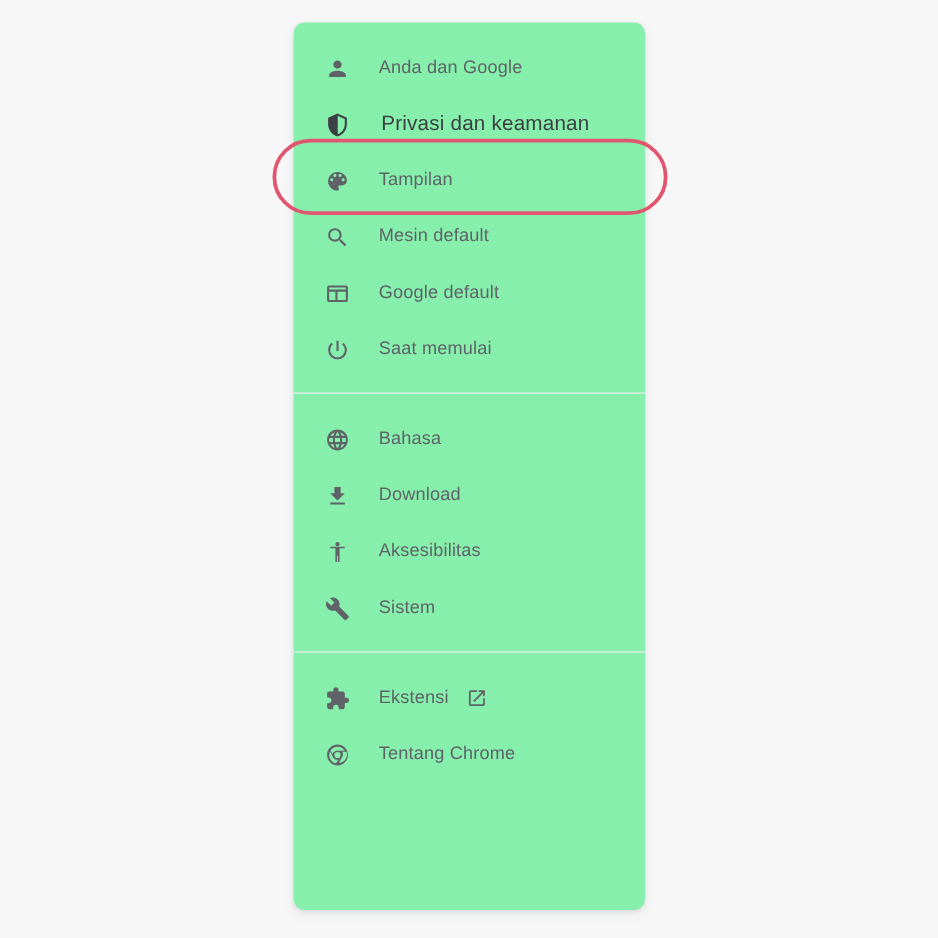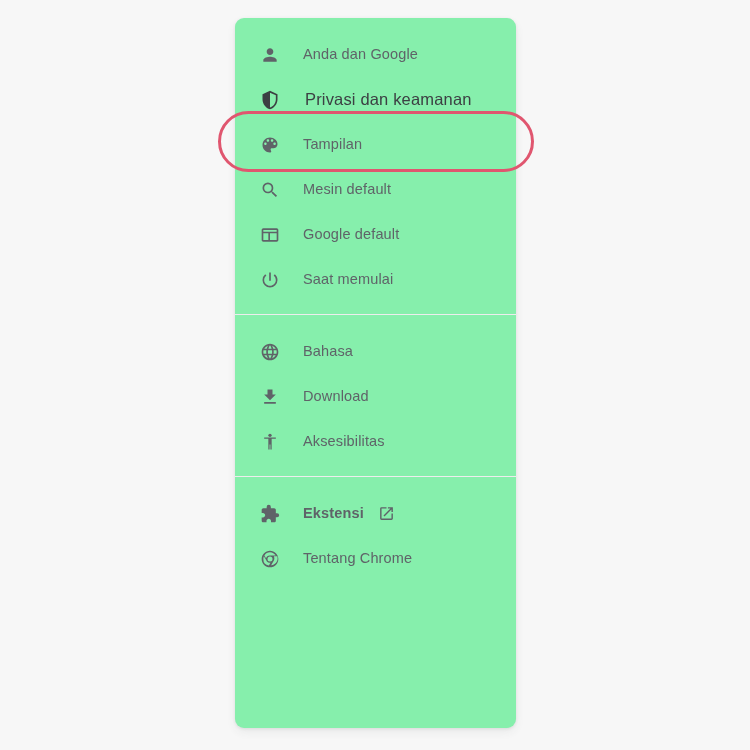--- a/index.html
+++ b/index.html
@@ -80,21 +80,21 @@
   
   .menu-item.is-highlighted .menu-label {
     font-size: 16.5px;
     color: #3c4043;
     margin-left: 24px;
   }
   .menu-item.is-highlighted .menu-icon svg {
     fill: #3c4043;
   }
 
-  .menu-item.has-trailing-icon .menu-label { margin-right: 14px; font-weight: bold; }
+  .menu-item.has-trailing-icon .menu-label { margin-right: 14px; }
 
   .trailing-icon {
     width: 18px;
     height: 18px;
     display: flex;
     align-items: center;
     justify-content: center;
   }
   .trailing-icon svg {
     display: block;
@@ -206,20 +206,28 @@
           </div>
           <div class="menu-item">
             <span class="menu-icon">
               <svg viewBox="0 0 24 24">
                 <circle cx="12" cy="4" r="2"></circle>
                 <path d="M19 8h-5v13h-1.5v-6h-1V21H10V8H5V6.5h14V8z"></path>
               </svg>
             </span>
             <span class="menu-label">Aksesibilitas</span>
           </div>
+          <div class="menu-item">
+            <span class="menu-icon">
+              <svg viewBox="0 0 24 24">
+                <path d="M22.7 19l-9.1-9.1c.9-2.3.4-5-1.5-6.9-2-2-5-2.4-7.4-1.3L9 6 6 9 1.6 4.7C.4 7.1.9 10.1 2.9 12.1c1.9 1.9 4.6 2.4 6.9 1.5l9.1 9.1c.4.4 1 .4 1.4 0l2.3-2.3c.5-.4.5-1.1.1-1.4z"></path>
+              </svg>
+            </span>
+            <span class="menu-label">Sistem</span>
+          </div>
           <div class="group-spacer-bottom"></div>
         </div>
         <div class="group-divider"></div>
         <div class="menu-group">
           <div class="group-spacer-top"></div>
           <div class="menu-item has-trailing-icon">
             <span class="menu-icon">
               <svg viewBox="0 0 24 24">
                 <path d="M20.5 11H19V7c0-1.1-.9-2-2-2h-4V3.5a2.5 2.5 0 0 0-5 0V5H4c-1.1 0-1.99.9-1.99 2v3.8H3.5c1.49 0 2.7 1.21 2.7 2.7s-1.21 2.7-2.7 2.7H2.01V20c0 1.1.89 2 1.99 2h3.8v-1.5c0-1.49 1.21-2.7 2.7-2.7s2.7 1.21 2.7 2.7V22H17c1.1 0 2-.9 2-2v-4h1.5a2.5 2.5 0 0 0 0-5z"></path>
               </svg>

